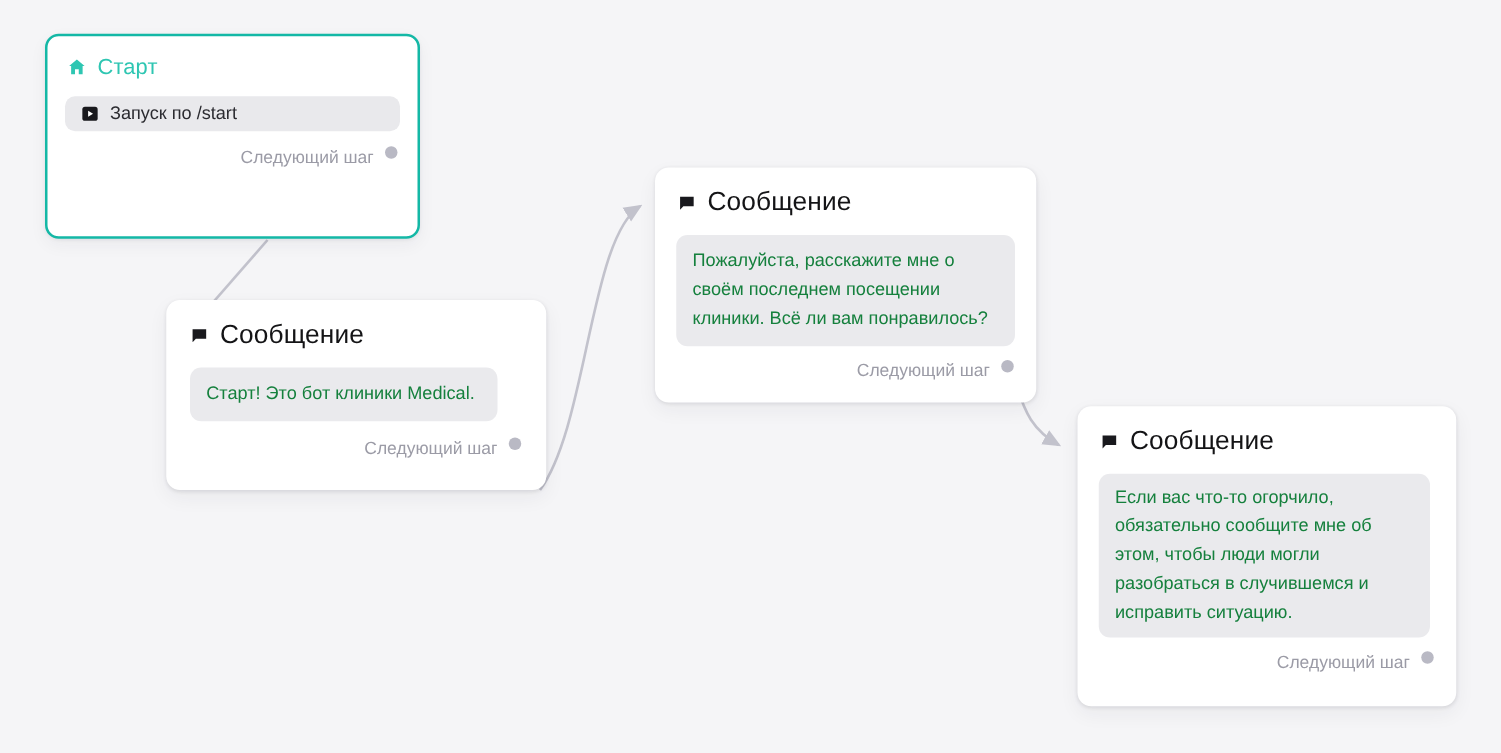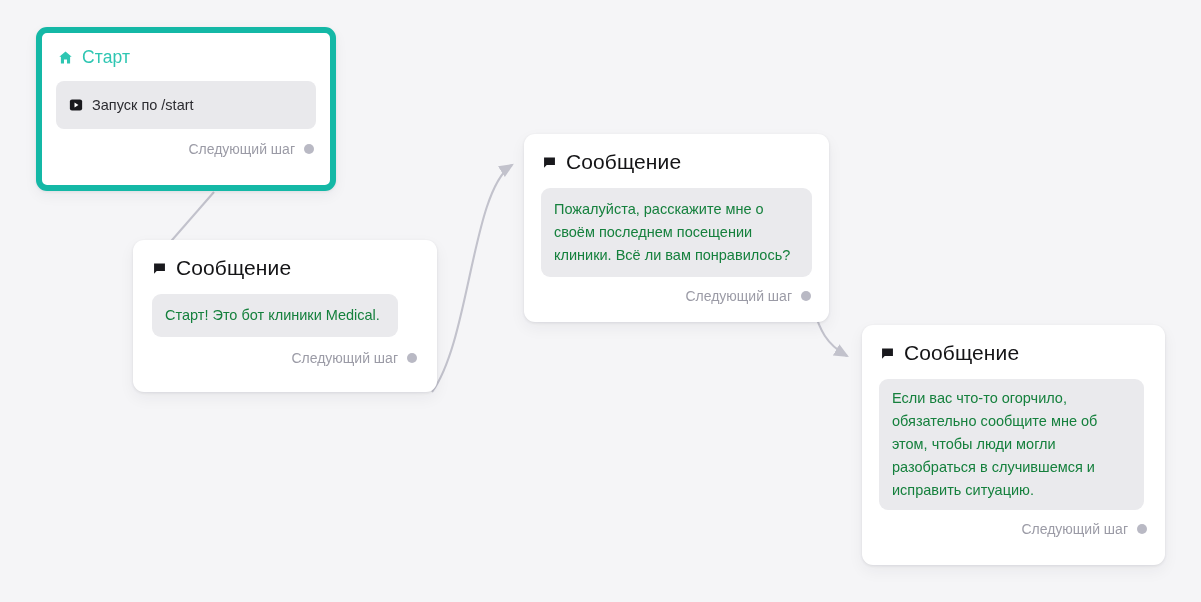--- a/index.html
+++ b/index.html
@@ -29,21 +29,21 @@
     pointer-events: none;
   }
   .node {
     position: absolute;
     background: #ffffff;
     border-radius: 11px;
     box-sizing: border-box;
     box-shadow: 0 1px 3px rgba(30, 30, 50, 0.10), 0 6px 16px rgba(30, 30, 50, 0.055);
   }
   .node.start {
-    border: 6px solid #14b8a6;
+    border: 2px solid #14b8a6;
     box-shadow: 0 1px 3px rgba(30, 30, 50, 0.07), 0 5px 14px rgba(30, 30, 50, 0.05);
   }
   .node-header {
     display: flex;
     align-items: center;
     gap: 9px;
   }
   .node-title {
     font-size: 21px;
     color: #141416;
@@ -71,41 +71,41 @@
     background: #e9e9ec;
     border-radius: 8px;
     display: flex;
     align-items: center;
     gap: 9px;
     color: #2b2b30;
     font-size: 14.5px;
   }
   .node-footer {
     display: flex;
-    align-items: center;
+    align-items: flex-start;
     justify-content: flex-end;
     gap: 9px;
   }
   .footer-label {
     font-size: 14px;
     color: #9b9ba6;
     white-space: nowrap;
   }
   .port-dot {
     width: 10px;
     height: 10px;
     border-radius: 50%;
     background: #b9b9c4;
     flex: none;
   }
 
   
   #node-start    { left: 36px;  top: 27px;  width: 300px; height: 164px; }
   #node-start .node-header { padding: 14px 0 0 16px; }
-  #node-start .pill { margin: 13px 14px 0 14px; padding: 16px 13px; }
+  #node-start .pill { margin: 13px 14px 0 14px; padding: 6px 13px; }
   #node-start .node-footer { padding: 12px 16px 0 0; }
 
   #node-msg1     { left: 133px; top: 240px; width: 304px; height: 152px; }
   #node-msg1 .node-header { padding: 16px 0 0 19px; }
   #node-msg1 .bubble { margin: 14px 19px 0 19px; padding: 10px 13px; width: 246px; box-sizing: border-box; }
   #node-msg1 .node-footer { padding: 13px 20px 0 0; }
 
   #node-msg2     { left: 524px; top: 134px; width: 305px; height: 188px; }
   #node-msg2 .node-header { padding: 16px 0 0 18px; }
   #node-msg2 .bubble { margin: 14px 17px 0 17px; padding: 10px 13px; }

